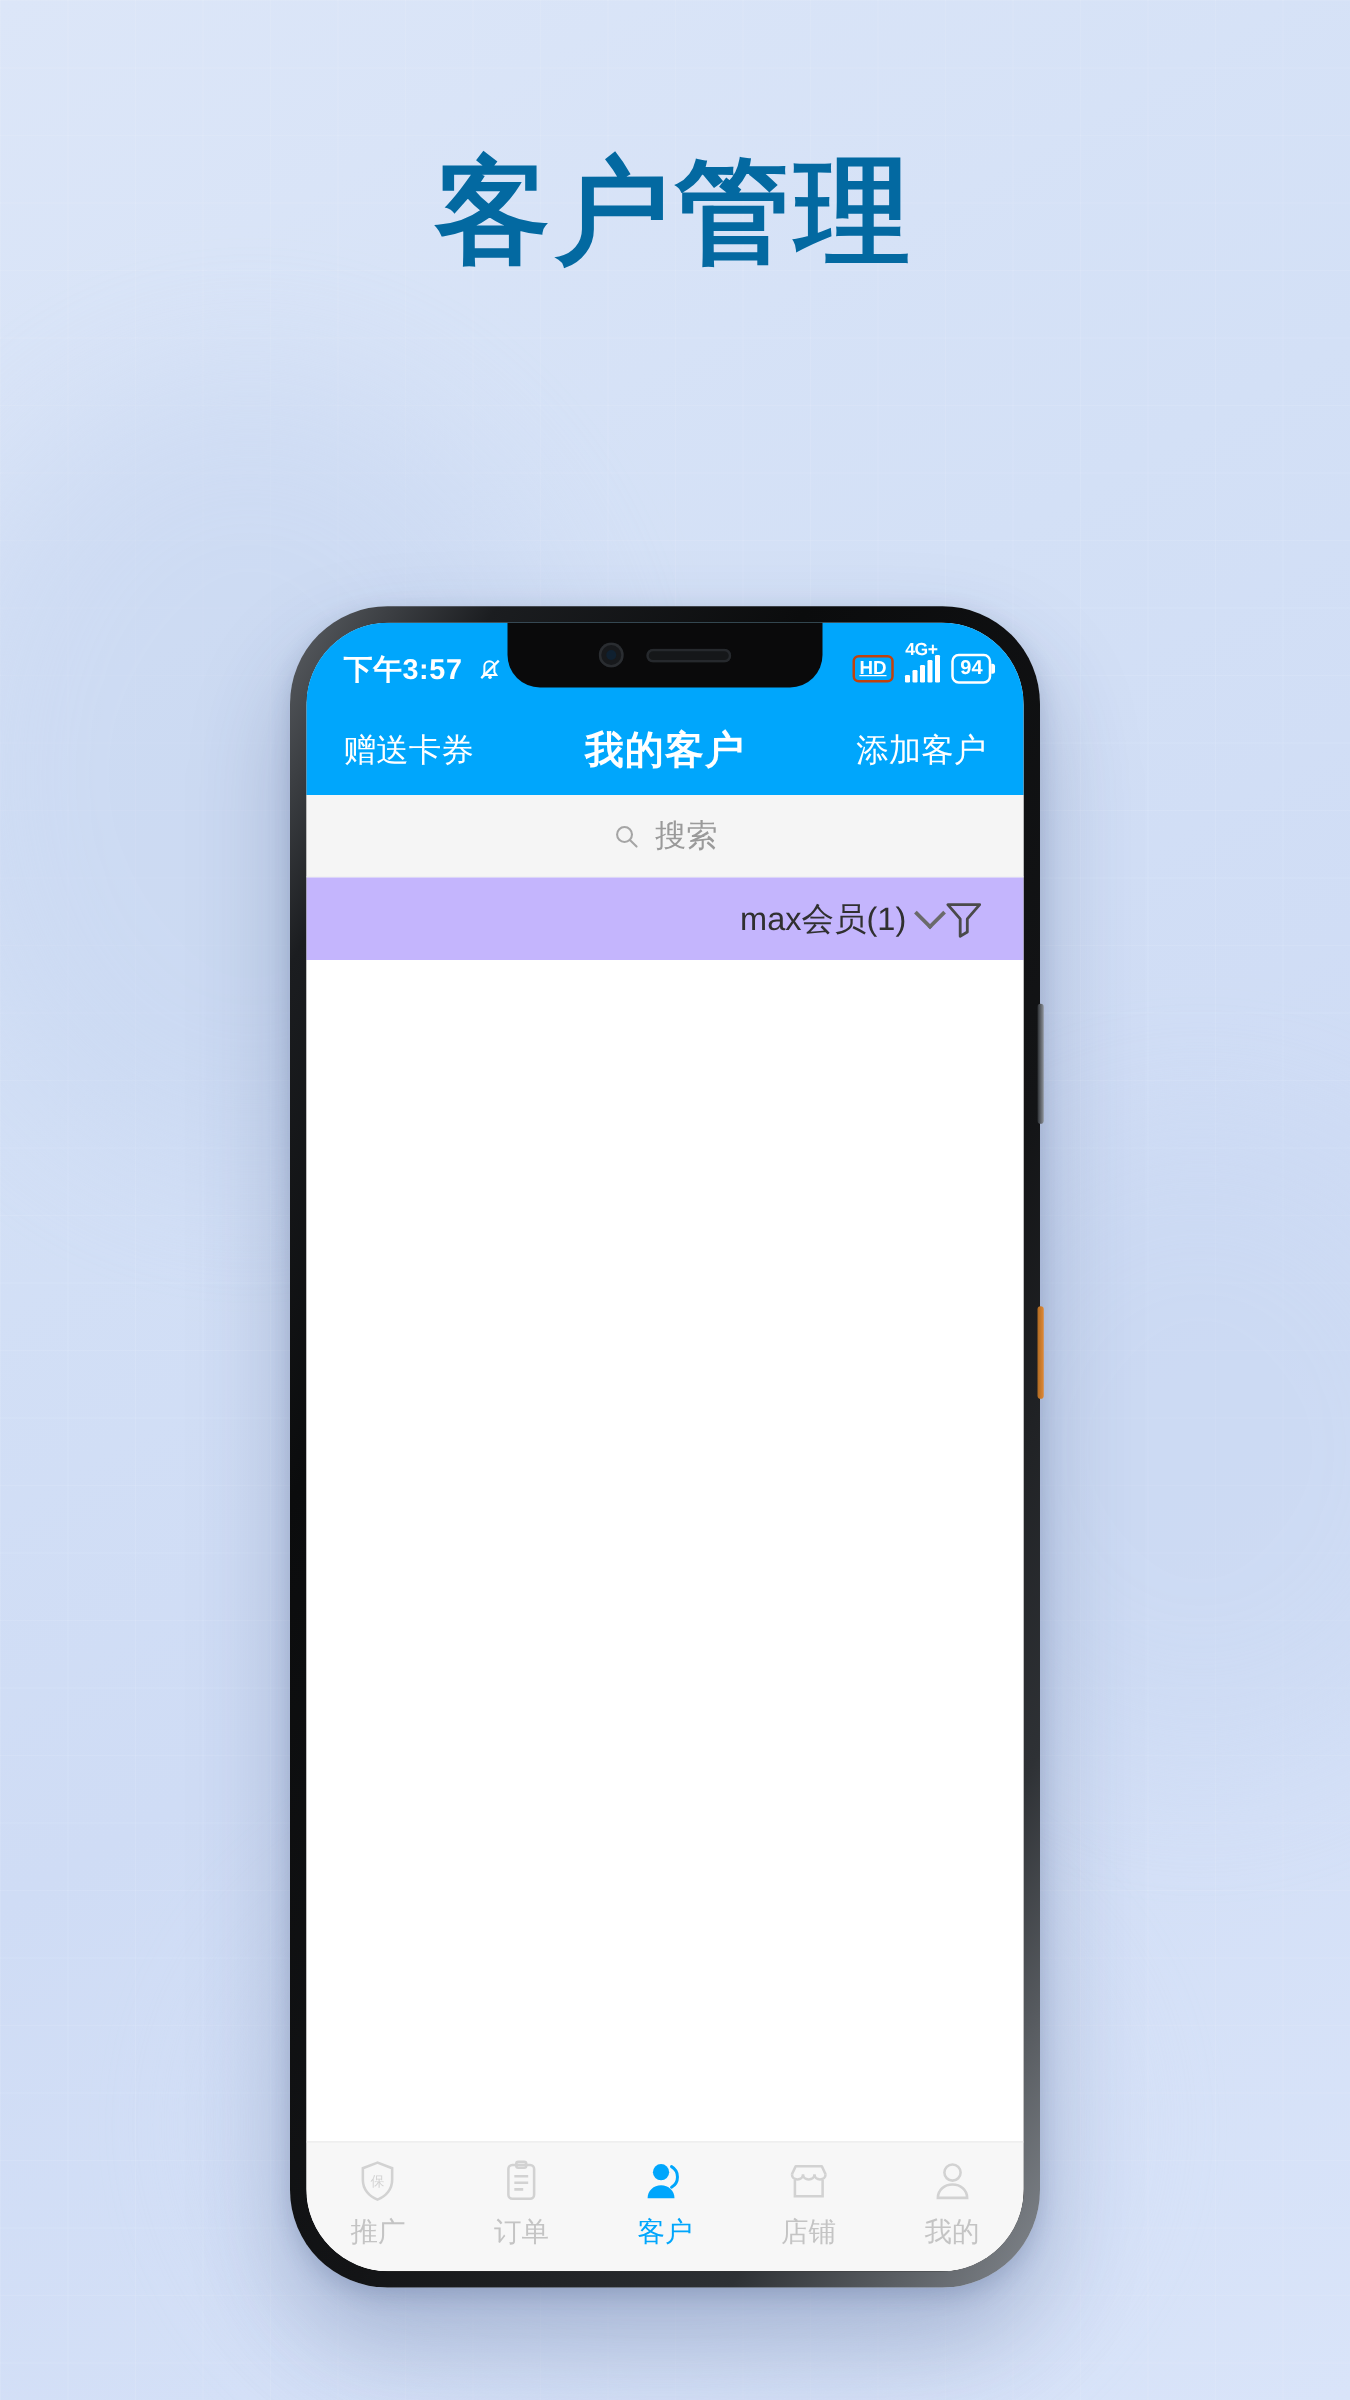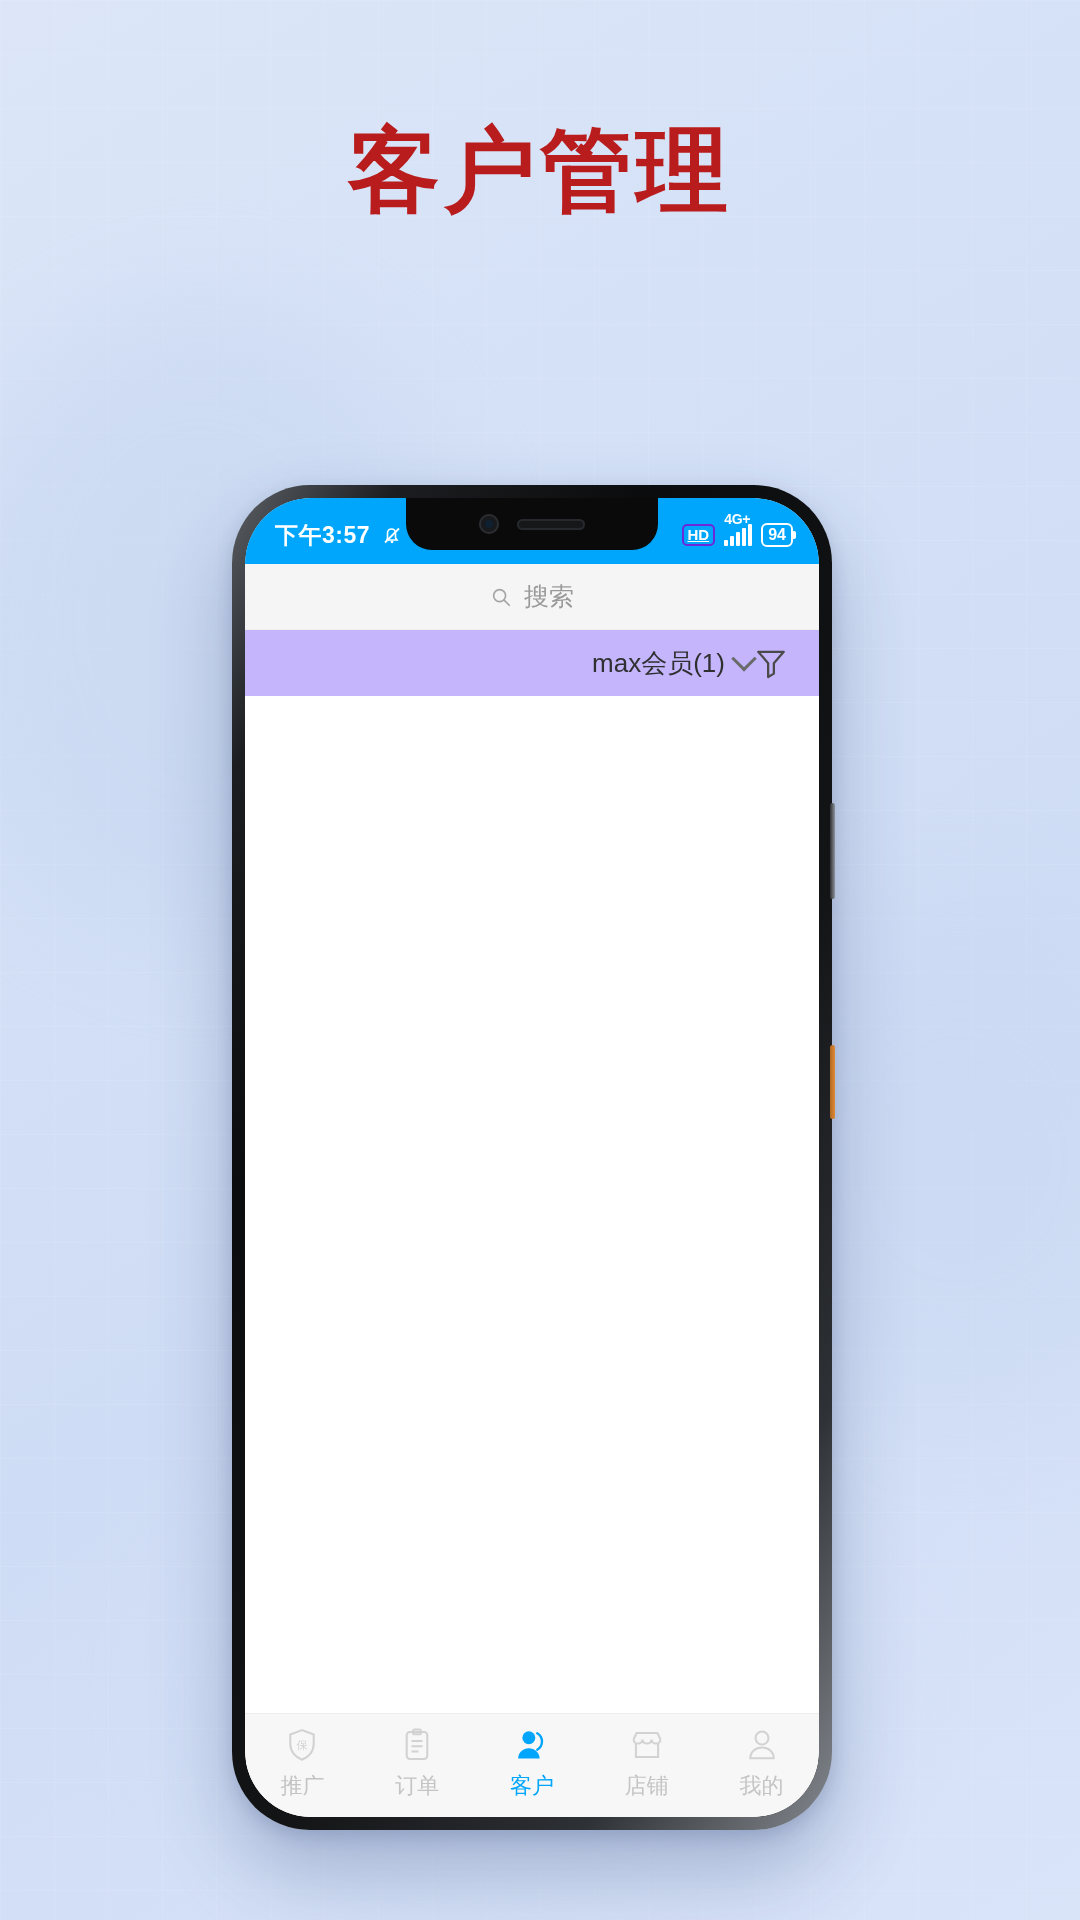--- a/index.html
+++ b/index.html
@@ -17,21 +17,21 @@
   .blob-c { width:700px; height:500px; left:180px; top:1450px; background:#cfdcf4; }
   .bg-grid { position:absolute; inset:0;
     background-image:
       linear-gradient(rgba(255,255,255,.18) 1px, transparent 1px),
       linear-gradient(90deg, rgba(255,255,255,.18) 1px, transparent 1px);
     background-size: 54px 54px; opacity:.5; }
 
   
   .headline { position:absolute; top:120px; left:0; right:0; text-align:center; z-index:5; }
   .title {
-    font-size:92px; font-weight:bold; color:#b91c1c; letter-spacing:4px; line-height:1.1;
+    font-size:92px; font-weight:bold; color:#0369a1; letter-spacing:4px; line-height:1.1;
     font-family:"Liberation Sans","DejaVu Sans",sans-serif;
   }
   .subtitle {
     margin-top:22px; font-size:56px; color:#3d4148; letter-spacing:3px; font-weight:400;
   }
 
   
   .phone {
     position:absolute; left:232px; top:485px; width:600px; height:1345px; z-index:6;
     border-radius:78px;
@@ -52,21 +52,21 @@
   .btn-pwr { top:560px; width:5px; height:74px; background:linear-gradient(90deg,#b06a22,#e08a36); }
 
   
   .statusbar {
     height:66px; background:#00A6FC; color:#fff; display:flex; align-items:center;
     justify-content:space-between; padding:0 26px 0 30px; font-size:23px; position:relative;
     flex:none;
   }
   .sb-left { display:flex; align-items:center; gap:10px; font-weight:bold; letter-spacing:.5px; padding-top:8px;}
   .sb-right { display:flex; align-items:center; gap:9px; padding-top:8px;}
-  .hd-badge { border:2px solid #6d28d9; border-radius:5px; font-size:15px; font-weight:bold; padding:1px 4px; line-height:1.1;text-decoration:underline; }
+  .hd-badge { border:2px solid #c2410c; border-radius:5px; font-size:15px; font-weight:bold; padding:1px 4px; line-height:1.1;text-decoration:underline; }
   .sig { display:flex; align-items:flex-end; gap:2px; }
   .sig i { display:block; width:4px; background:#fff; border-radius:1px; }
   .sig i:nth-child(1){height:6px}.sig i:nth-child(2){height:10px}
   .sig i:nth-child(3){height:14px}.sig i:nth-child(4){height:18px}.sig i:nth-child(5){height:22px}
   .net-wrap{ position:relative; display:flex; align-items:flex-end; }
   .net-label{ position:absolute; top:-13px; left:0; font-size:14px; font-weight:bold; letter-spacing:-.3px; }
   .batt { border:2px solid #fff; border-radius:6px; padding:1px 5px; font-size:16px; font-weight:bold; position:relative; }
   .batt:after{ content:""; position:absolute; right:-5px; top:50%; transform:translateY(-50%);
                width:3px; height:8px; background:#fff; border-radius:0 2px 2px 0;}
 
@@ -185,20 +185,25 @@
               </span>
           </span>
           <span class="batt">94</span>
         </div>
         <div class="notch">
           <span class="cam"></span>
           <span class="speaker"></span>
         </div>
       </div>
 
+      <div class="appbar">
+        <div class="side">赠送卡券</div>
+        <div class="app-title">我的客户</div>
+        <div class="side">添加客户</div>
+      </div>
 
       <div class="searchbar">
         <svg class="search-ico" viewBox="0 0 24 24">
           <circle cx="10.5" cy="10.5" r="6.5" fill="none" stroke="#a5a5a5" stroke-width="1.8"></circle>
           <line x1="15.4" y1="15.4" x2="21" y2="21" stroke="#a5a5a5" stroke-width="1.8" stroke-linecap="round"></line>
         </svg>
         <span class="search-ph">搜索</span>
       </div>
 
       <div class="filterrow">

